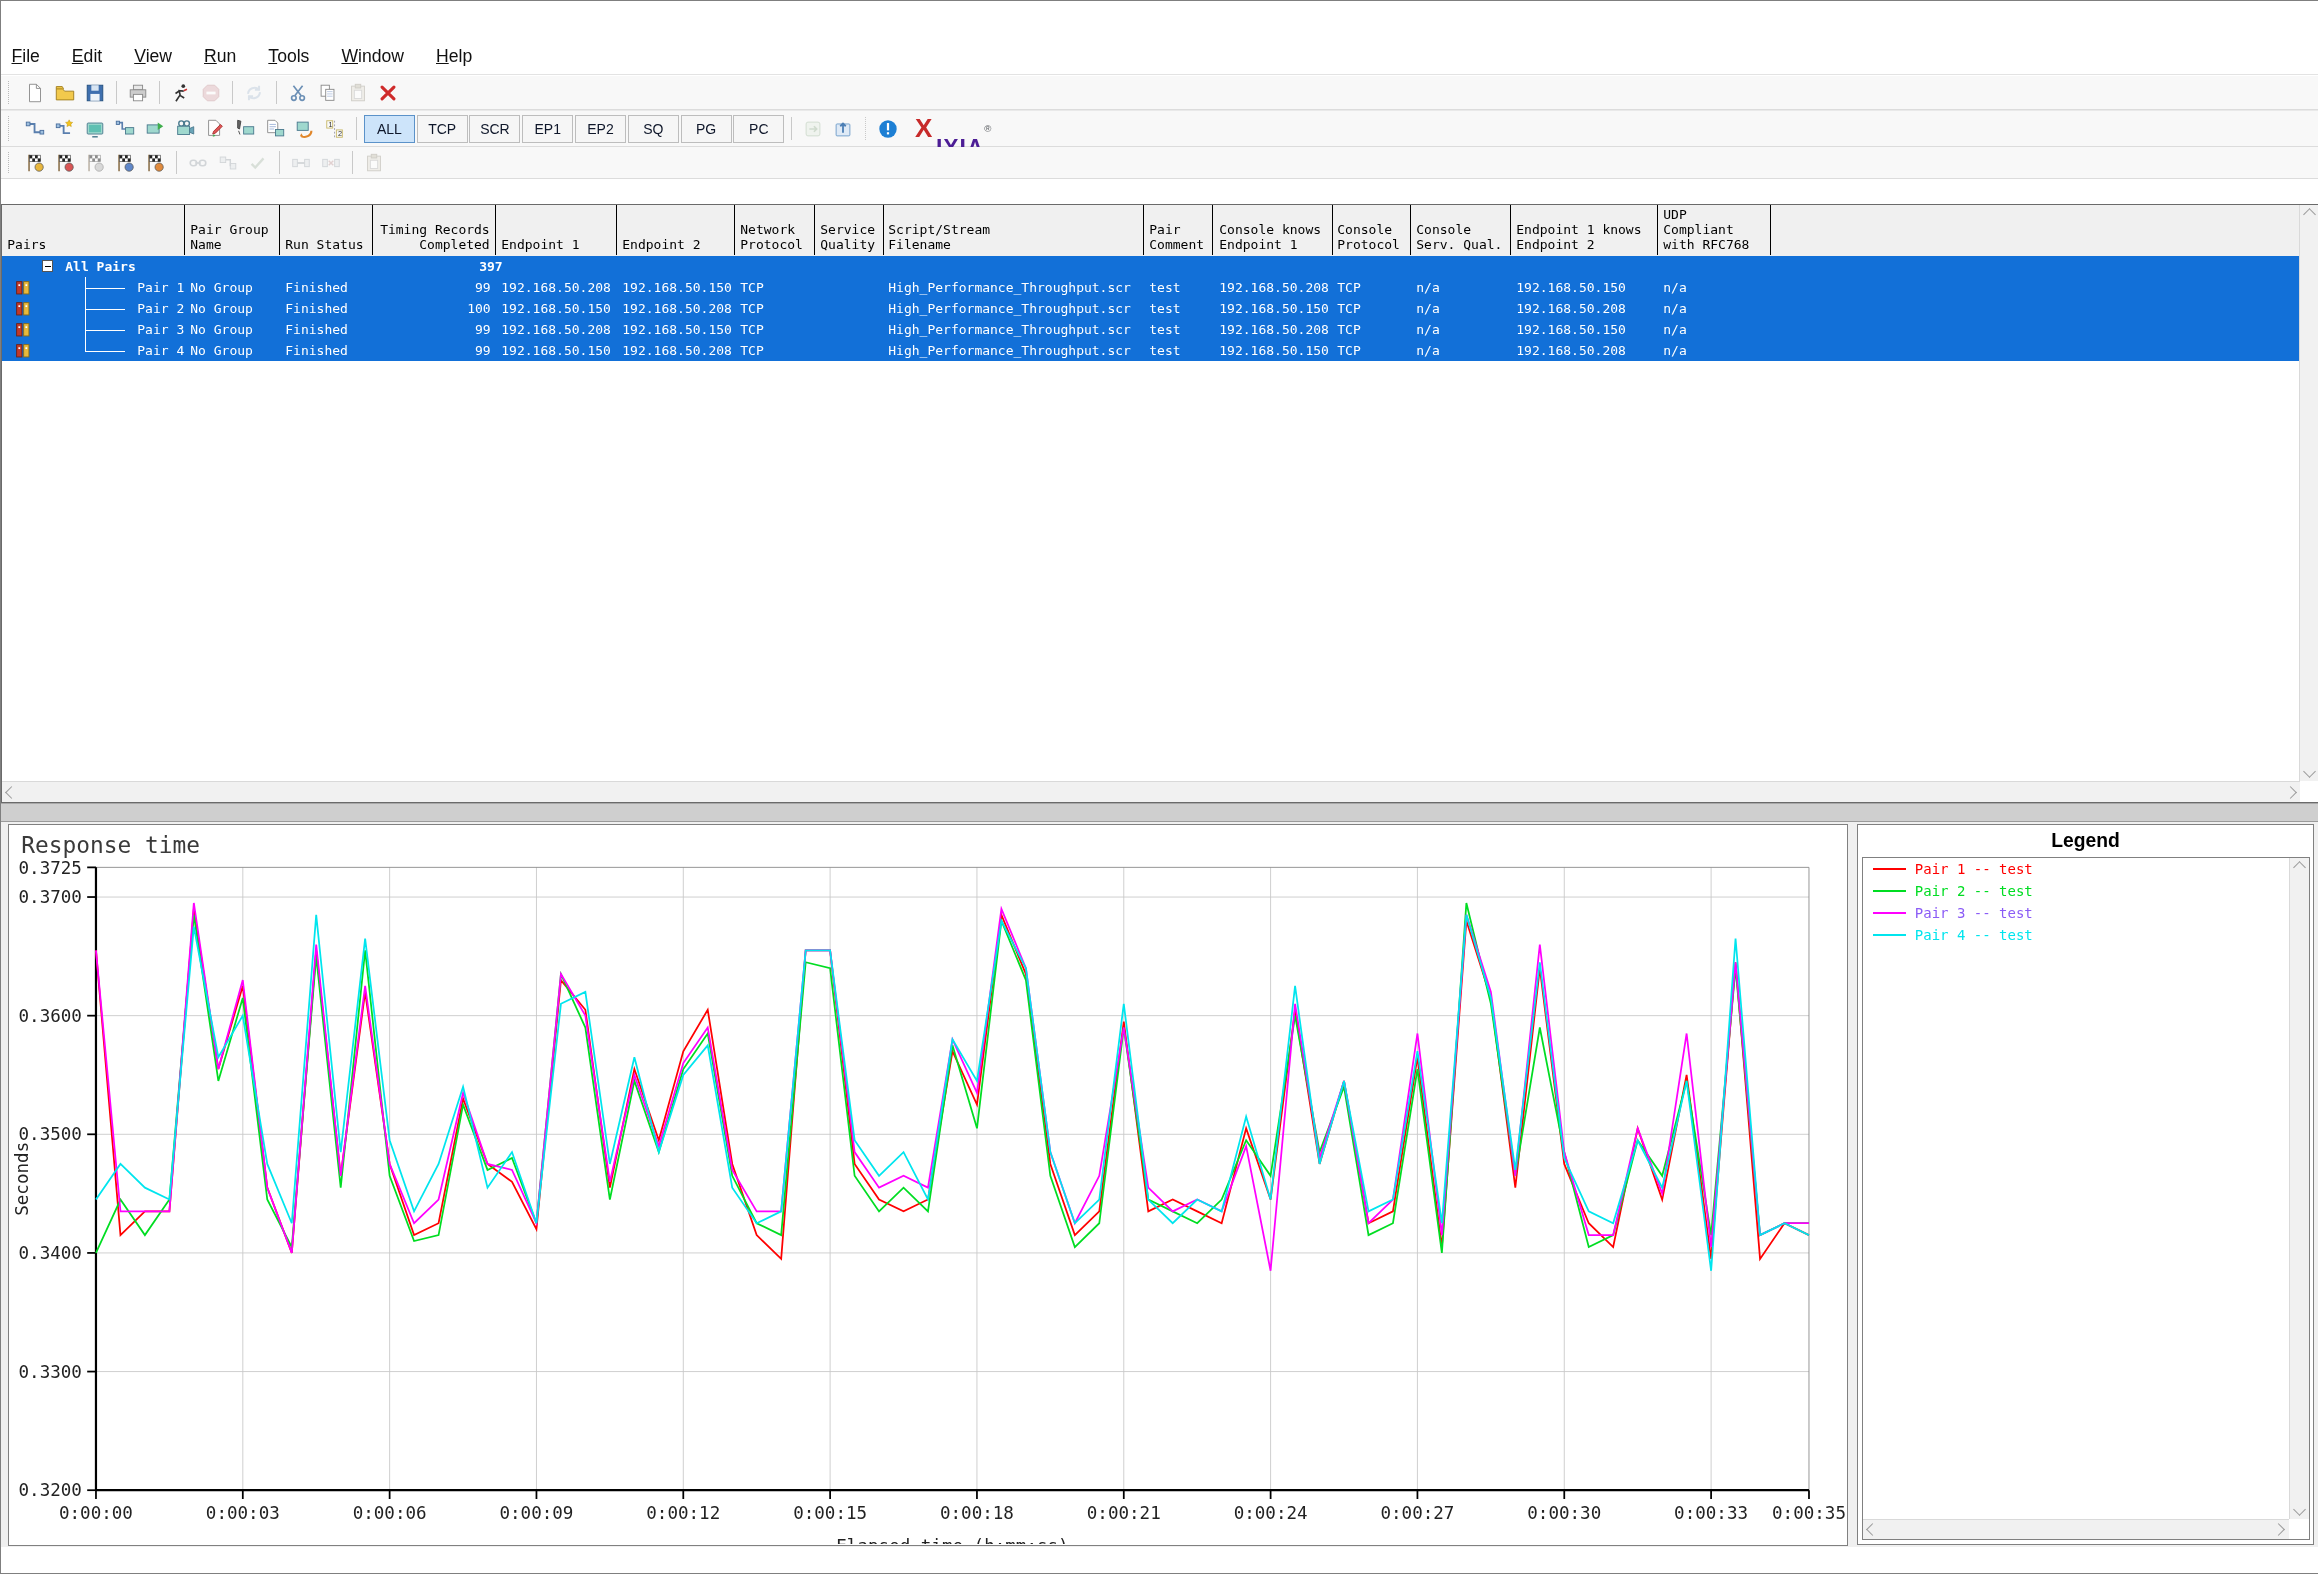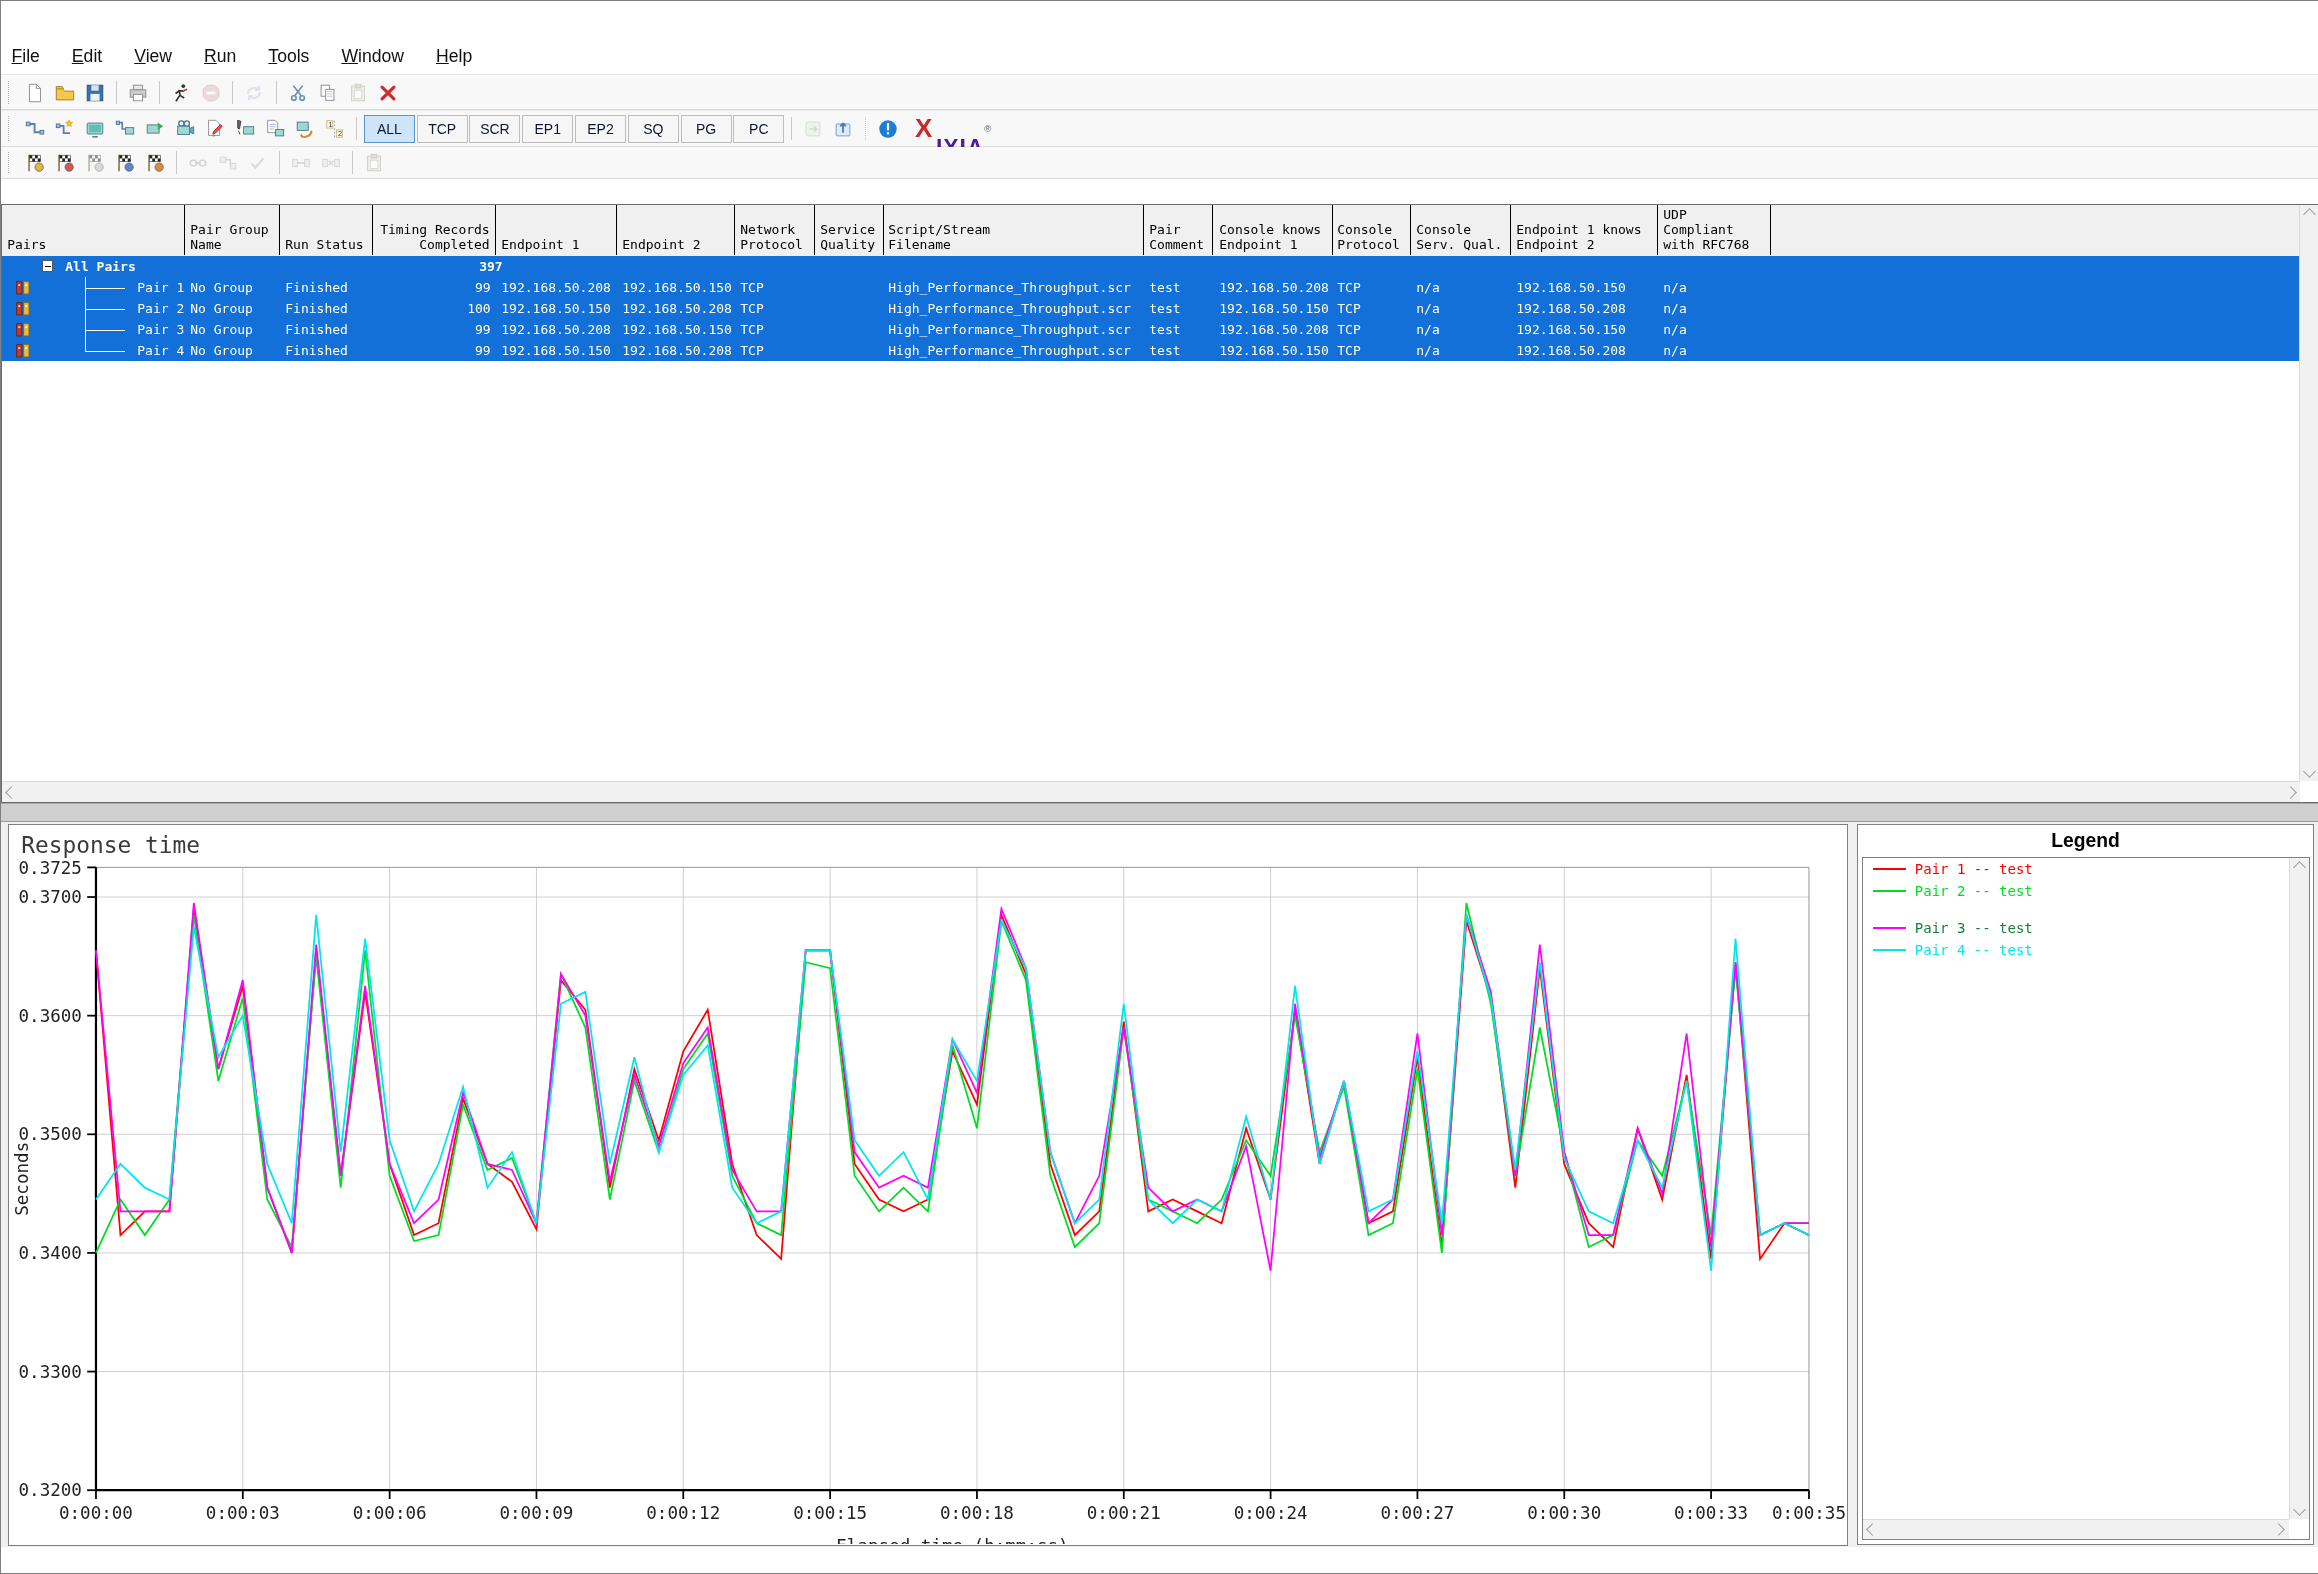--- a/index.html
+++ b/index.html
@@ -625,21 +625,21 @@
       <div id="legendlist">
         <div id="lg-entries">
             <div class="lg-entry" style="color: rgb(255, 0, 0);">
               <span class="lg-swatch" style="background: rgb(255, 0, 0);"></span>
               <span>Pair 1 -- test</span>
             </div>
             <div class="lg-entry" style="color: rgb(0, 221, 34);">
               <span class="lg-swatch" style="background: rgb(0, 221, 34);"></span>
               <span>Pair 2 -- test</span>
             </div>
-            <div class="lg-entry" style="color: #15803d; margin-top: 15px;">
+            <div class="lg-entry" style="color: #8b5cf6;">
               <span class="lg-swatch" style="background: rgb(255, 0, 255);"></span>
               <span>Pair 3 -- test</span>
             </div>
             <div class="lg-entry" style="color: rgb(0, 229, 238);">
               <span class="lg-swatch" style="background: rgb(0, 229, 238);"></span>
               <span>Pair 4 -- test</span>
             </div>
           </div>
         <div class="sbar" id="lg-vscroll">
           <span class="chev up"></span>

